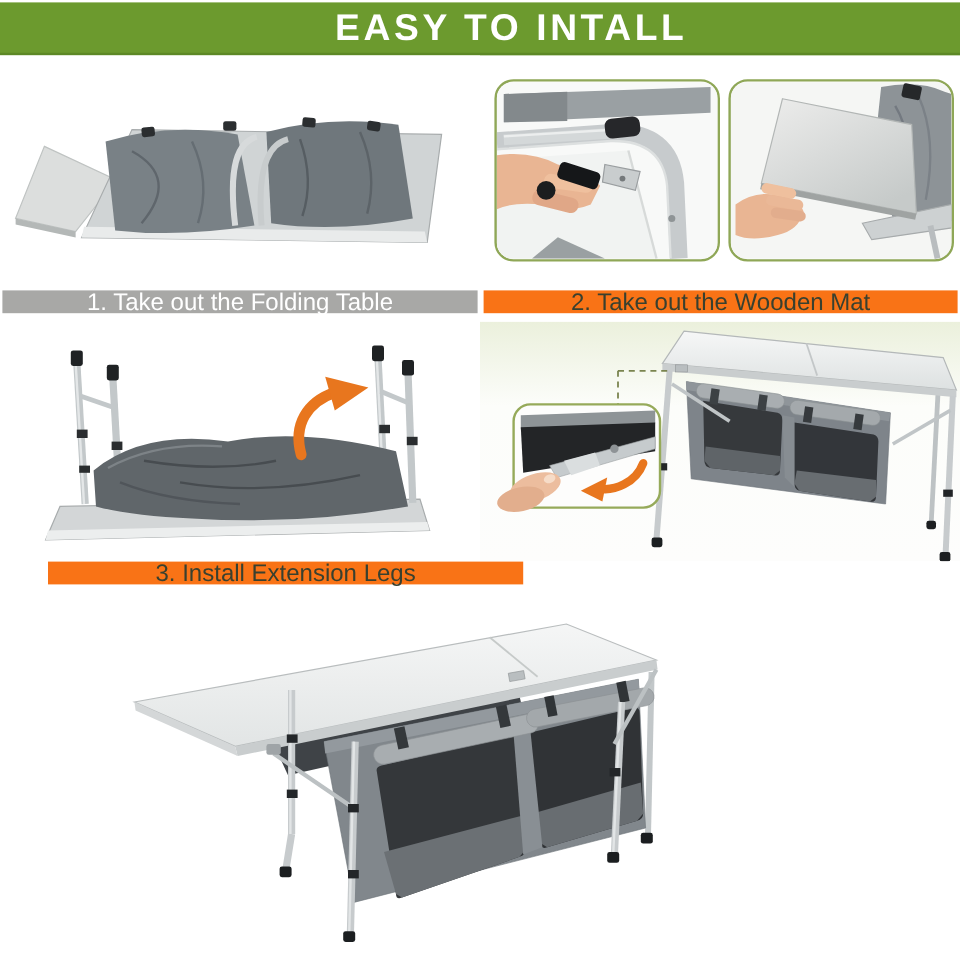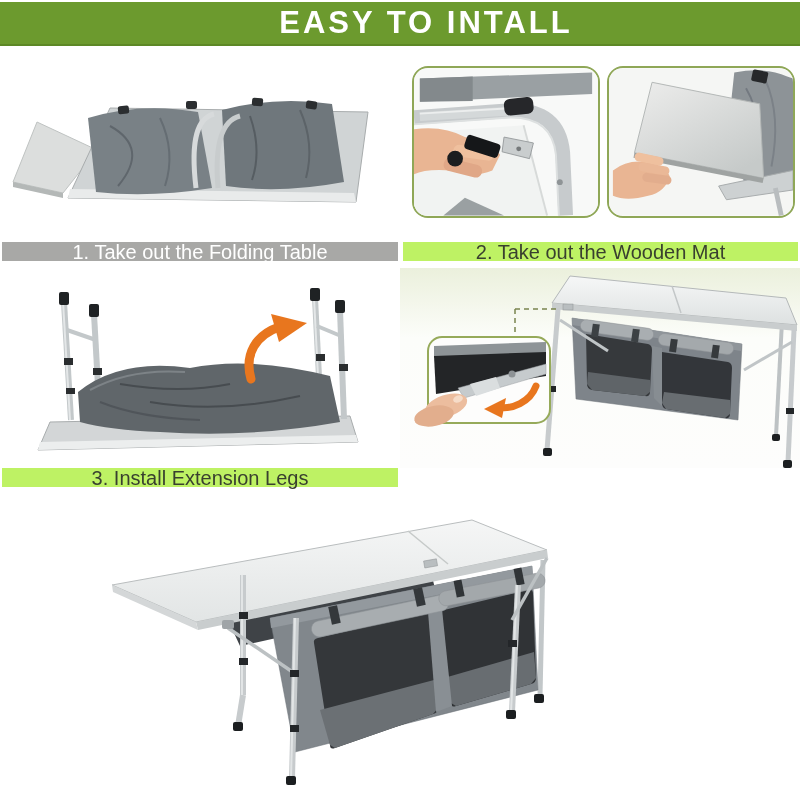--- a/index.html
+++ b/index.html
@@ -20,23 +20,23 @@
   .photo{position:absolute;overflow:hidden;}
   .photo svg{display:block;width:100%;height:100%;}
   .rounded-photo{
     border:2px solid #8fa757;border-radius:16px;background:#fafbf9;
   }
   .caption{
     position:absolute;height:19px;display:flex;align-items:center;justify-content:center;
     font-size:20px;line-height:26px;white-space:nowrap;
   }
   .caption.gray{background:#a8a8a6;color:#ffffff;}
-  .caption.light{background:#bef264;color:#39402f;}
+  .caption.light{background:#f97316;color:#39402f;}
   .row1{top:242px;}
-  .row2{top:468px;}
+  .row2{top:468px;margin-left:38px;}
   .left-bar{left:2px;width:396px;}
   .right-bar{left:403px;width:395px;}
 </style>
 </head>
 <body>
 
 <div class="canvas">
 
   <header class="banner">
     <h1>EASY TO INTALL</h1>

